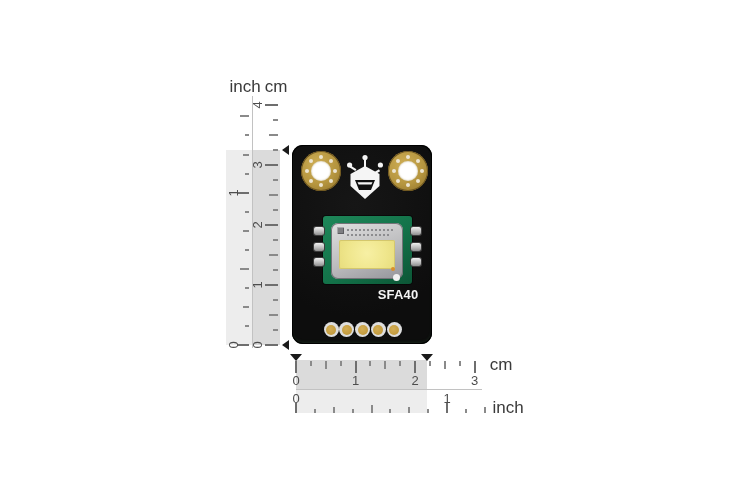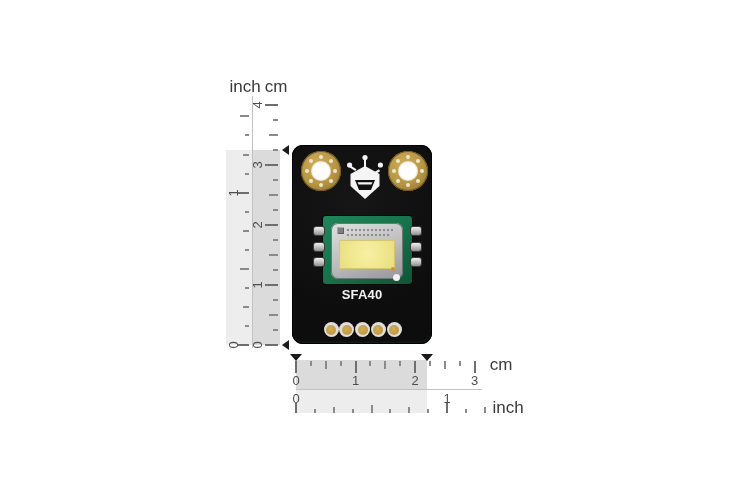--- a/index.html
+++ b/index.html
@@ -96,21 +96,21 @@
   <div class="pcb"></div>
   <div class="lid"></div>
   <div class="dmc"></div>
   <div class="etch" style="left:347px;top:229px;width:48px;"></div>
   <div class="etch" style="left:347px;top:234px;width:44px;"></div>
   <div class="membrane"></div>
   <div id="sensor-pins"></div>
   <div class="silk-dot" style="left:391px;top:267px;width:4px;height:4px;background:#d98f2b;"></div>
   <div class="silk-dot" style="left:393px;top:274px;width:7px;height:7px;background:#f1f1f1;"></div>
 
-  <div class="board-text" style="top:287px;">SFA40</div>
+  <div class="board-text" style="top:287px;margin-left:36px;">SFA40</div>
 
   <div id="board-pads"></div>
 
   <div class="hl" style="left:296px;top:360px;width:131px;height:29px;background:#dbdbdb;"></div>
   <div class="hl" style="left:296px;top:389px;width:131px;height:24px;background:#ededed;"></div>
   <div class="line" style="left:296px;top:389px;width:186px;height:1px;"></div>
 
   <div id="h-ruler-ticks"></div>
 
   <div class="marker-down" style="left:290px;top:354px;"></div>

